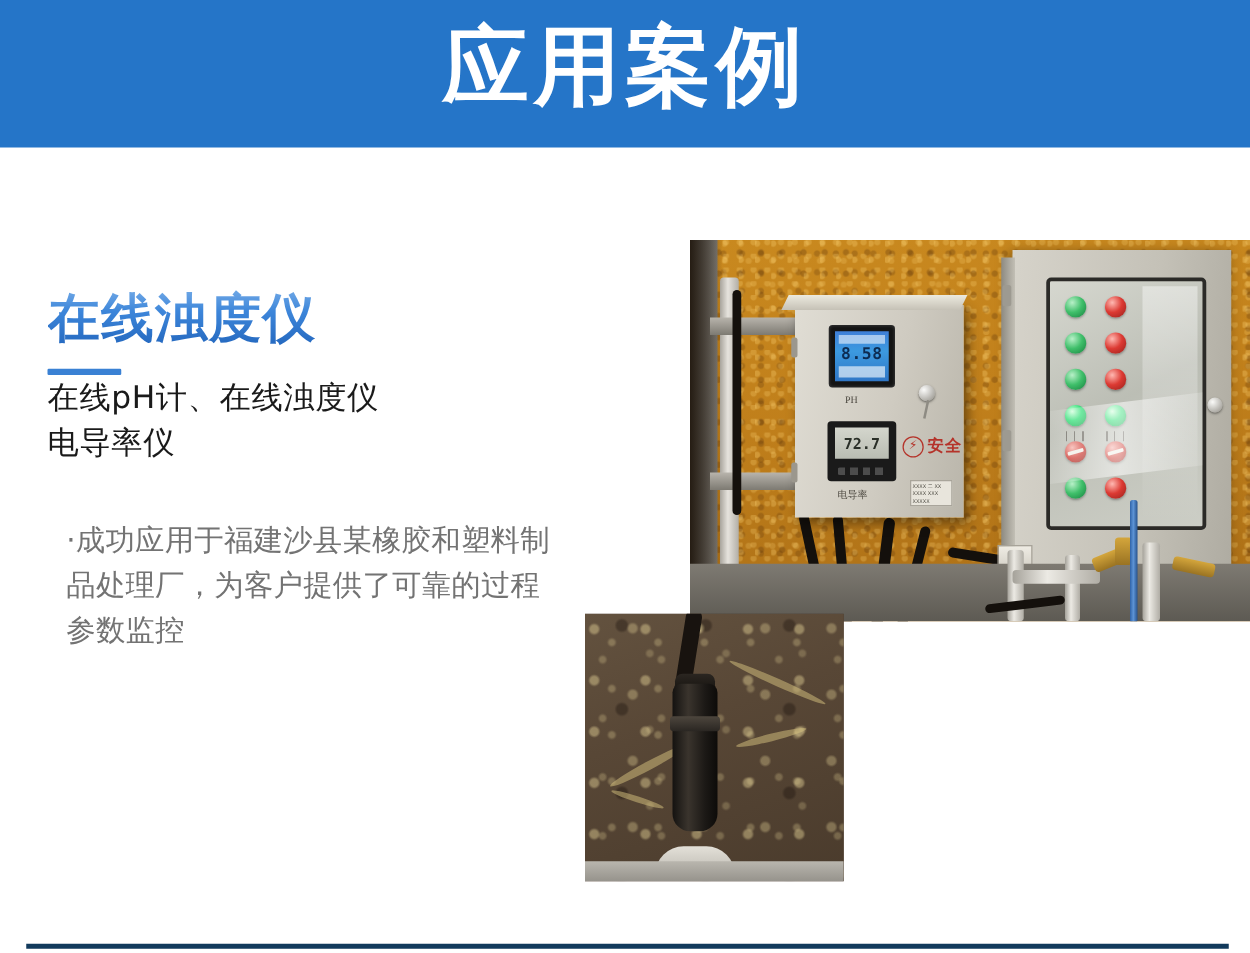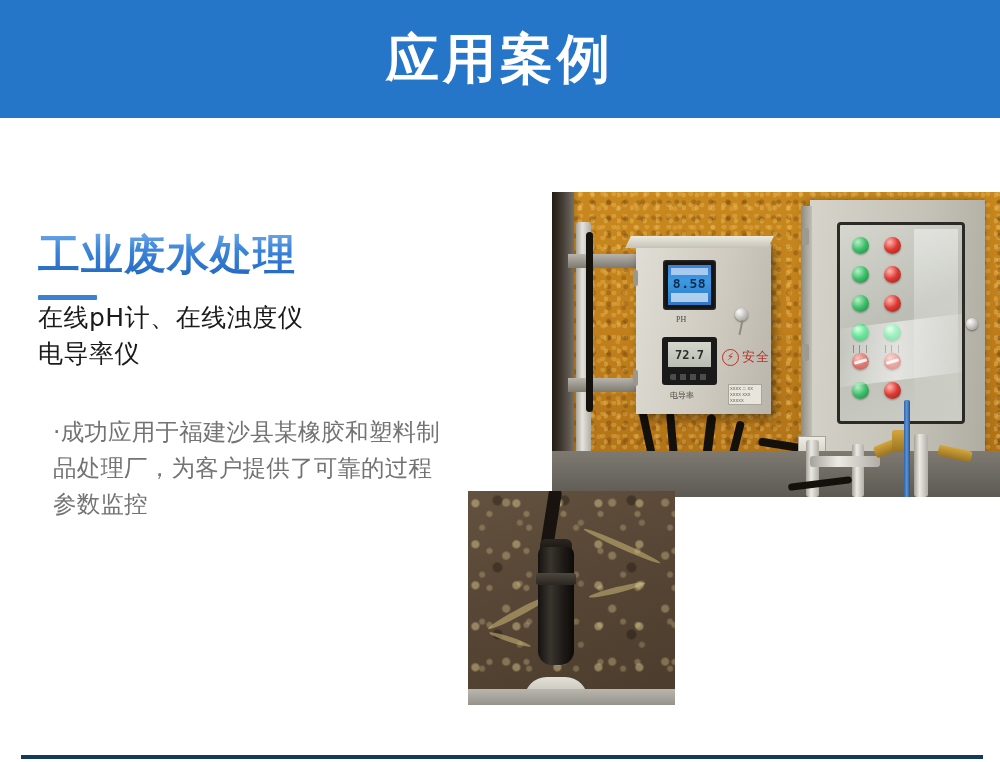--- a/index.html
+++ b/index.html
@@ -22,26 +22,26 @@
     left: 0; top: 0;
     width: 1000px;
     height: 118px;
     background: #2575c8;
     display: flex;
     align-items: center;
     justify-content: center;
   }
   .banner-title {
     color: #ffffff;
-    font-size: 53px;
+    font-size: 69px;
     font-weight: bold;
     letter-spacing: 4px;
     line-height: 1;
     white-space: nowrap;
-    font-family: Liberation Serif, serif;
+    font-family: Liberation Mono, monospace;
   }
 
   
   .left-col {
     position: absolute;
     left: 38px;
     top: 232px;
     width: 400px;
   }
   .section-heading {
@@ -214,21 +214,21 @@
     position: absolute; left: 86px; top: 104px;
     display: flex; align-items: center; gap: 3px;
   }
   .bolt-circle {
     width: 15px; height: 15px; border-radius: 50%;
     border: 1.6px solid #b5332a;
     display: flex; align-items: center; justify-content: center;
     color: #b5332a; font-size: 10px; line-height: 1;
   }
   .safety-text {
-    color: #b5332a; font-size: 13px; font-weight: normal;
+    color: #b5332a; font-size: 13px; font-weight: bold;
     letter-spacing: 1px;
     font-family: "DejaVu Sans", sans-serif;
   }
   .lock-knob {
     position: absolute; left: 99px; top: 64px;
     width: 13px; height: 13px; border-radius: 50%;
     background: radial-gradient(circle at 32% 30%, #fbfbfa, #8e8b83);
     box-shadow: 0 1px 2px rgba(0,0,0,.5);
   }
   .lock-stem {
@@ -413,21 +413,21 @@
 </style>
 </head>
 <body>
 
 <div class="banner">
   <div class="banner-title">应用案例</div>
 </div>
 
 <div class="left-col">
 
-  <div class="section-heading">工业废水处理</div>
+  <div class="section-heading">在线浊度仪</div>
 
   <div class="heading-rule"></div>
 
   <div class="subtitle">
     <div>在线pH计、在线浊度仪</div>
     <div>电导率仪</div>
   </div>
 
   <div class="body-copy">·成功应用于福建沙县某橡胶和塑料制品处理厂，为客户提供了可靠的过程参数监控</div>
 </div>

